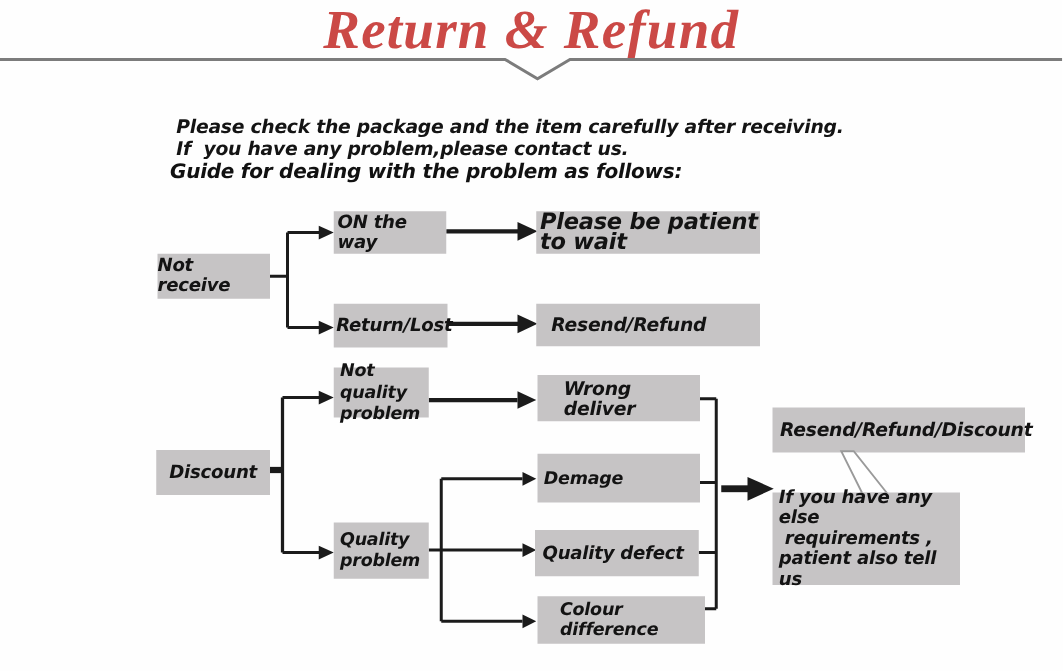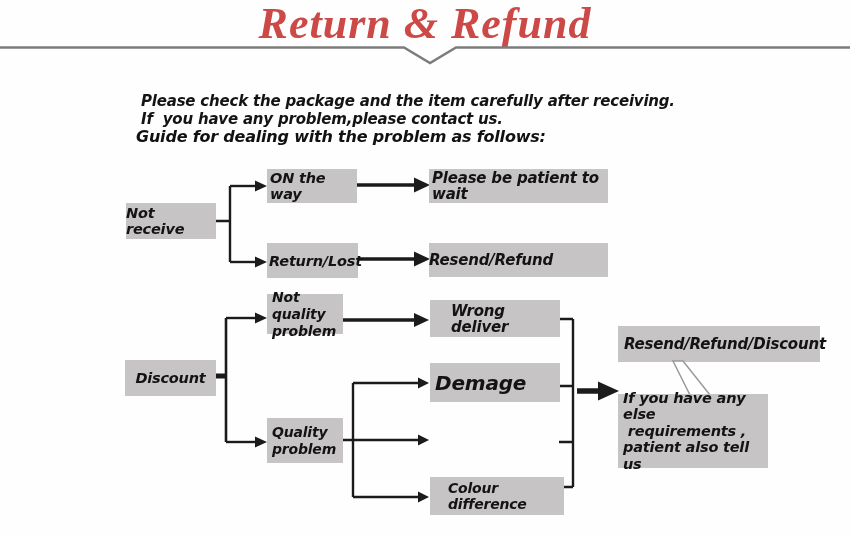--- a/index.html
+++ b/index.html
@@ -103,32 +103,33 @@
     </g>
     <g stroke="#1b1b1b" fill="#1b1b1b">
       <path d="M560 319 H573 M573 319 V487 M560 386 H573 M559 442 H573 M562 487 H573" fill="none" stroke-width="2.4"></path>
       <path d="M577 391 H600" fill="none" stroke-width="5.5"></path>
       <path d="M619 391 l-21 -9.5 v19 z" stroke="none"></path>
     </g>
   </svg>
 
   <div class="node center" style="left:126px;top:203px;width:90px;height:36px;">Not receive</div>
   <div class="node" style="left:267px;top:169px;width:90px;height:34px;padding-left:3px;">ON the way</div>
-  <div class="node" style="left:429px;top:169px;width:179px;height:34px;padding-left:3px;font-size:15px;">Please be patient to wait</div>
+  <div class="node" style="left:429px;top:169px;width:179px;height:34px;padding-left:3px;font-size:18px;">Please be patient to wait</div>
   <div class="node" style="left:267px;top:243px;width:91px;height:35px;padding-left:2px;">Return/Lost</div>
-  <div class="node" style="left:429px;top:243px;width:179px;height:34px;padding-left:0;font-size:15px;">Resend/Refund</div>
+  <div class="node" style="left:429px;top:243px;width:179px;height:34px;padding-left:12px;font-size:15px;">Resend/Refund</div>
 
   <div class="node center" style="left:125px;top:360px;width:91px;height:36px;">Discount</div>
   <div class="node" style="left:267px;top:294px;width:76px;height:40px;padding-left:5px;font-size:14px;line-height:17px;">Not
 quality
 problem</div>
   <div class="node" style="left:430px;top:300px;width:130px;height:37px;padding-left:21px;font-size:15px;">Wrong deliver</div>
   <div class="node" style="left:267px;top:418px;width:76px;height:45px;padding-left:5px;font-size:14px;line-height:17px;">Quality
 problem</div>
-  <div class="node" style="left:430px;top:363px;width:130px;height:39px;padding-left:5px;font-size:20px;">Demage</div>
+  <div class="node" style="left:430px;top:363px;width:130px;height:39px;padding-left:5px;font-size:14px;">Demage</div>
+  <div class="node" style="left:428px;top:424px;width:131px;height:37px;padding-left:6px;">Quality defect</div>
   <div class="node" style="left:430px;top:477px;width:134px;height:38px;padding-left:18px;font-size:14px;">Colour difference</div>
 
   <div class="node" style="left:618px;top:326px;width:202px;height:36px;padding-left:6px;font-size:15px;">Resend/Refund/Discount</div>
   <svg class="tail" width="850" height="537">
     <path d="M673 361 L683 361 L710 395 L690 395 Z" fill="#ffffff" stroke="#9a9a9a" stroke-width="1.5"></path>
   </svg>
   <div class="node" style="left:618px;top:394px;width:150px;height:74px;padding-left:5px;font-size:14.5px;line-height:16.5px;">If you have any else
  requirements ,
 patient also tell us</div>
 

